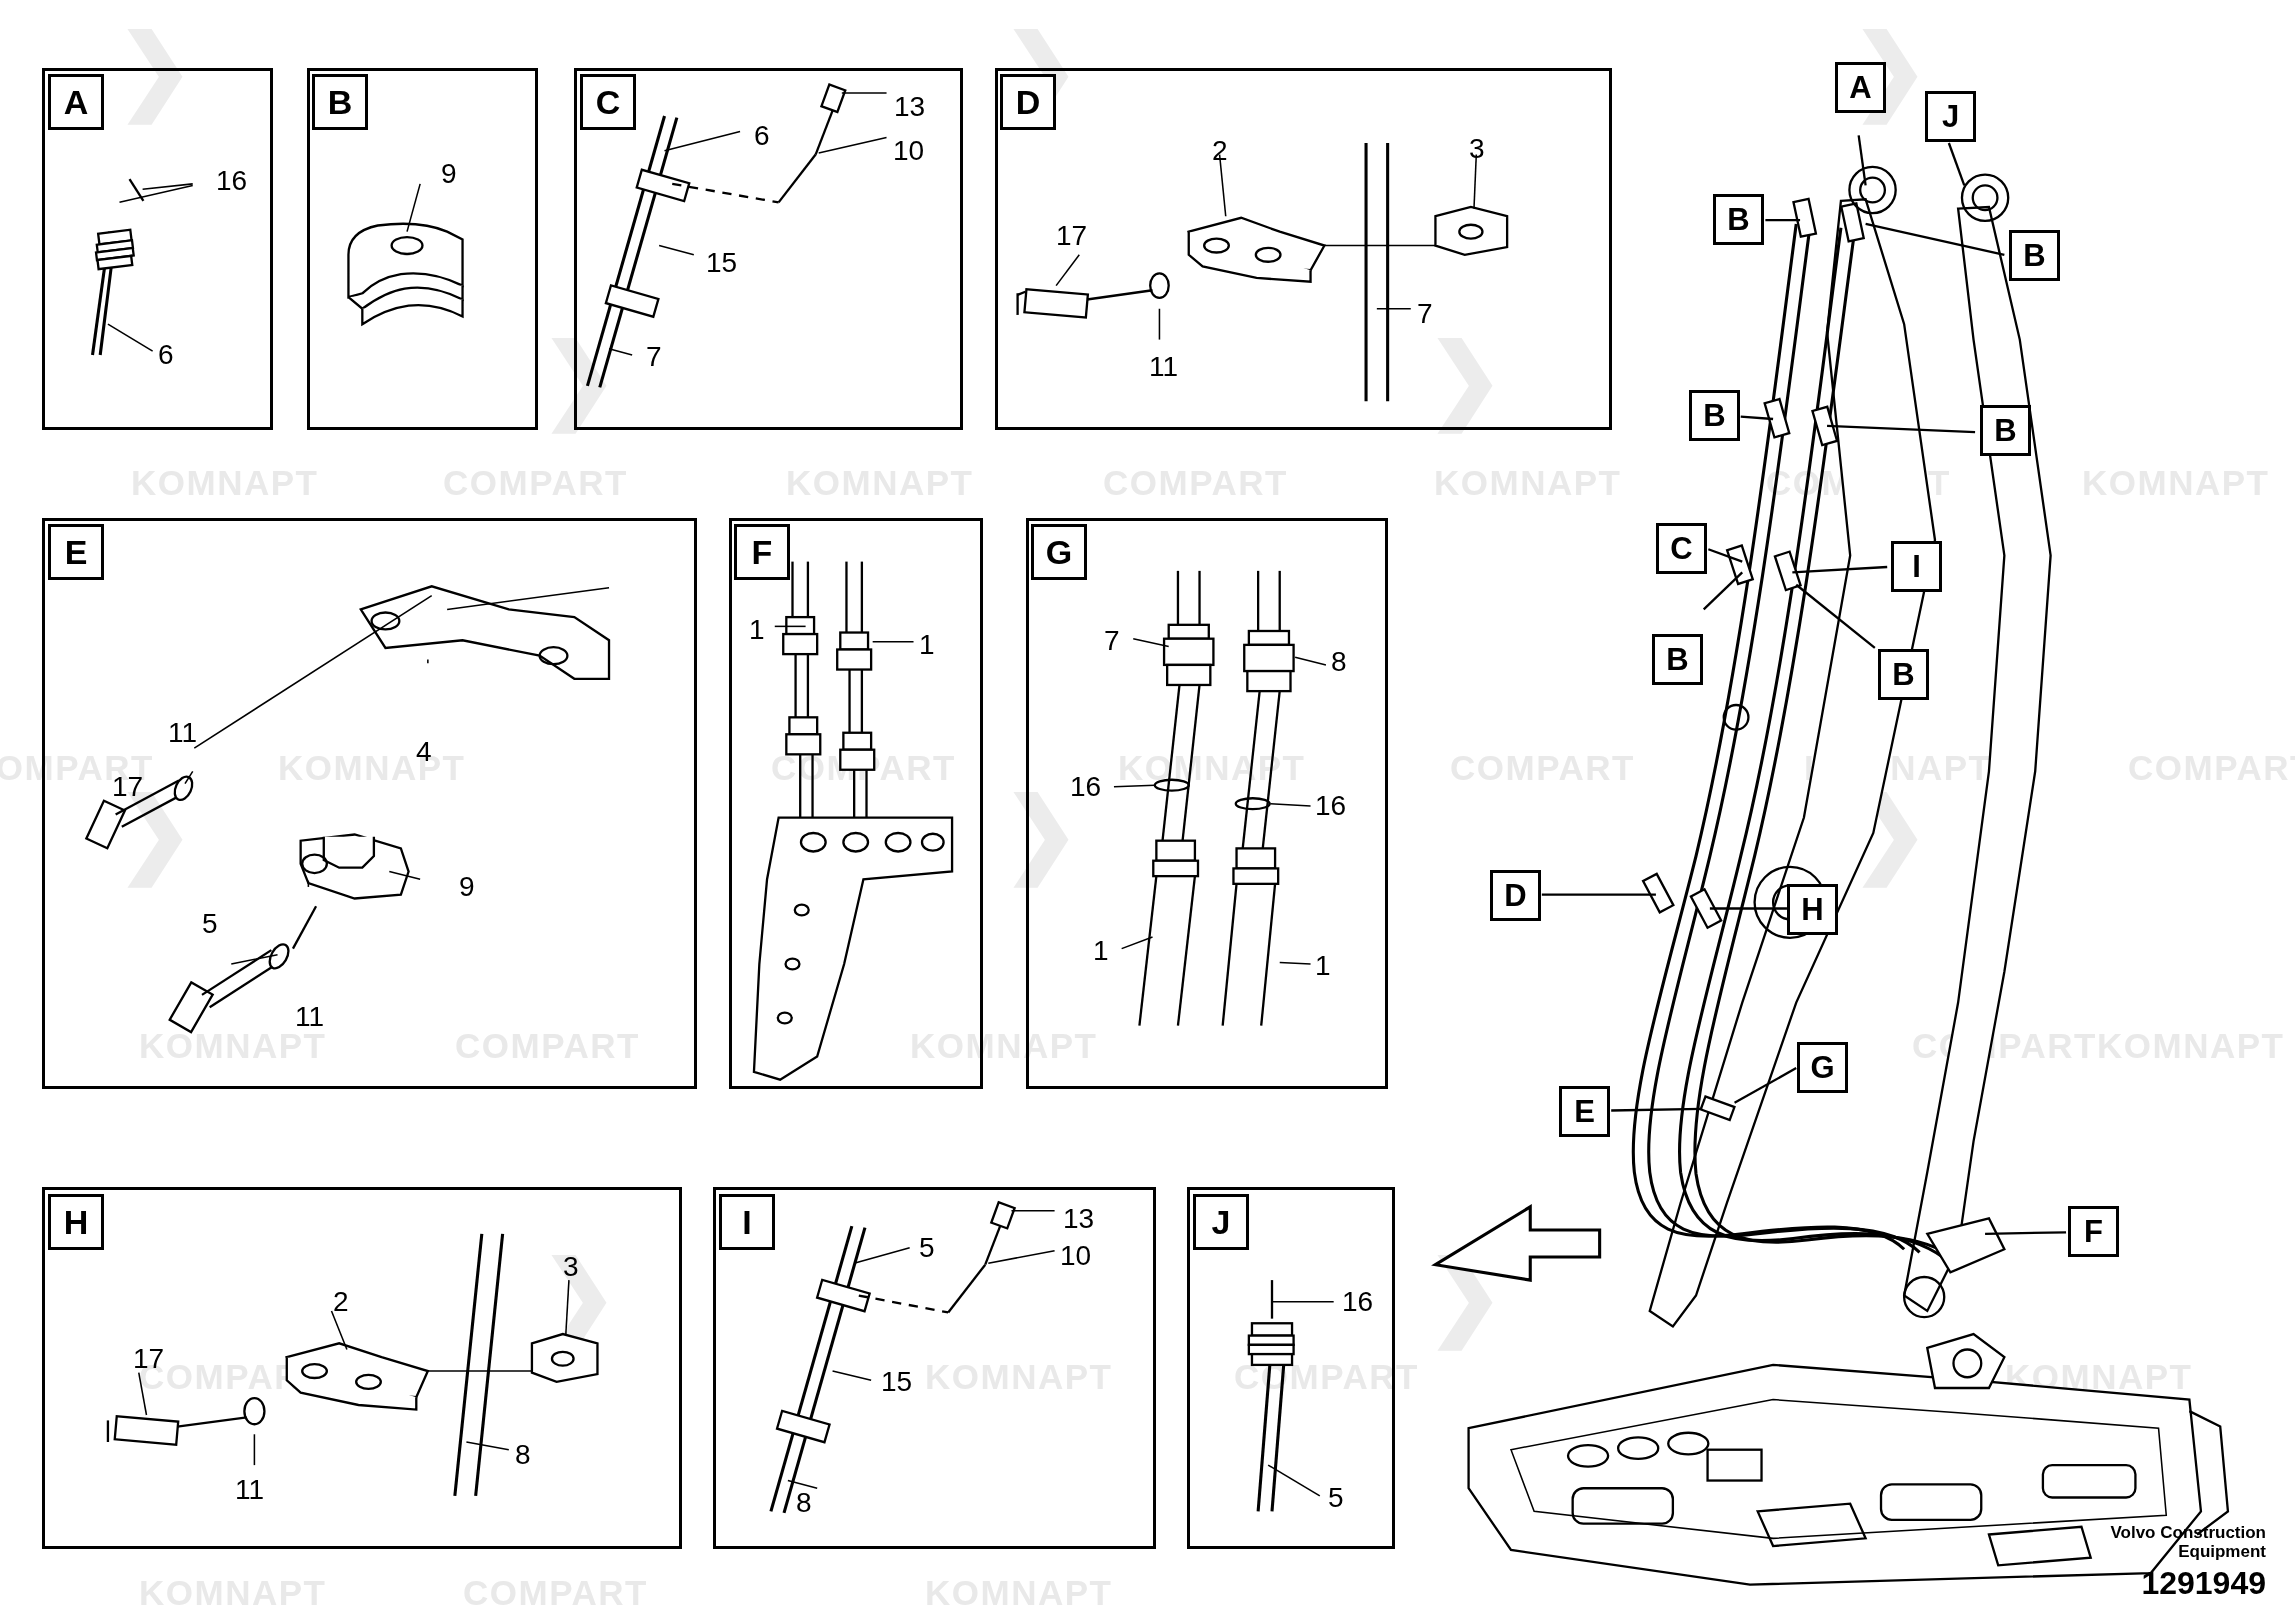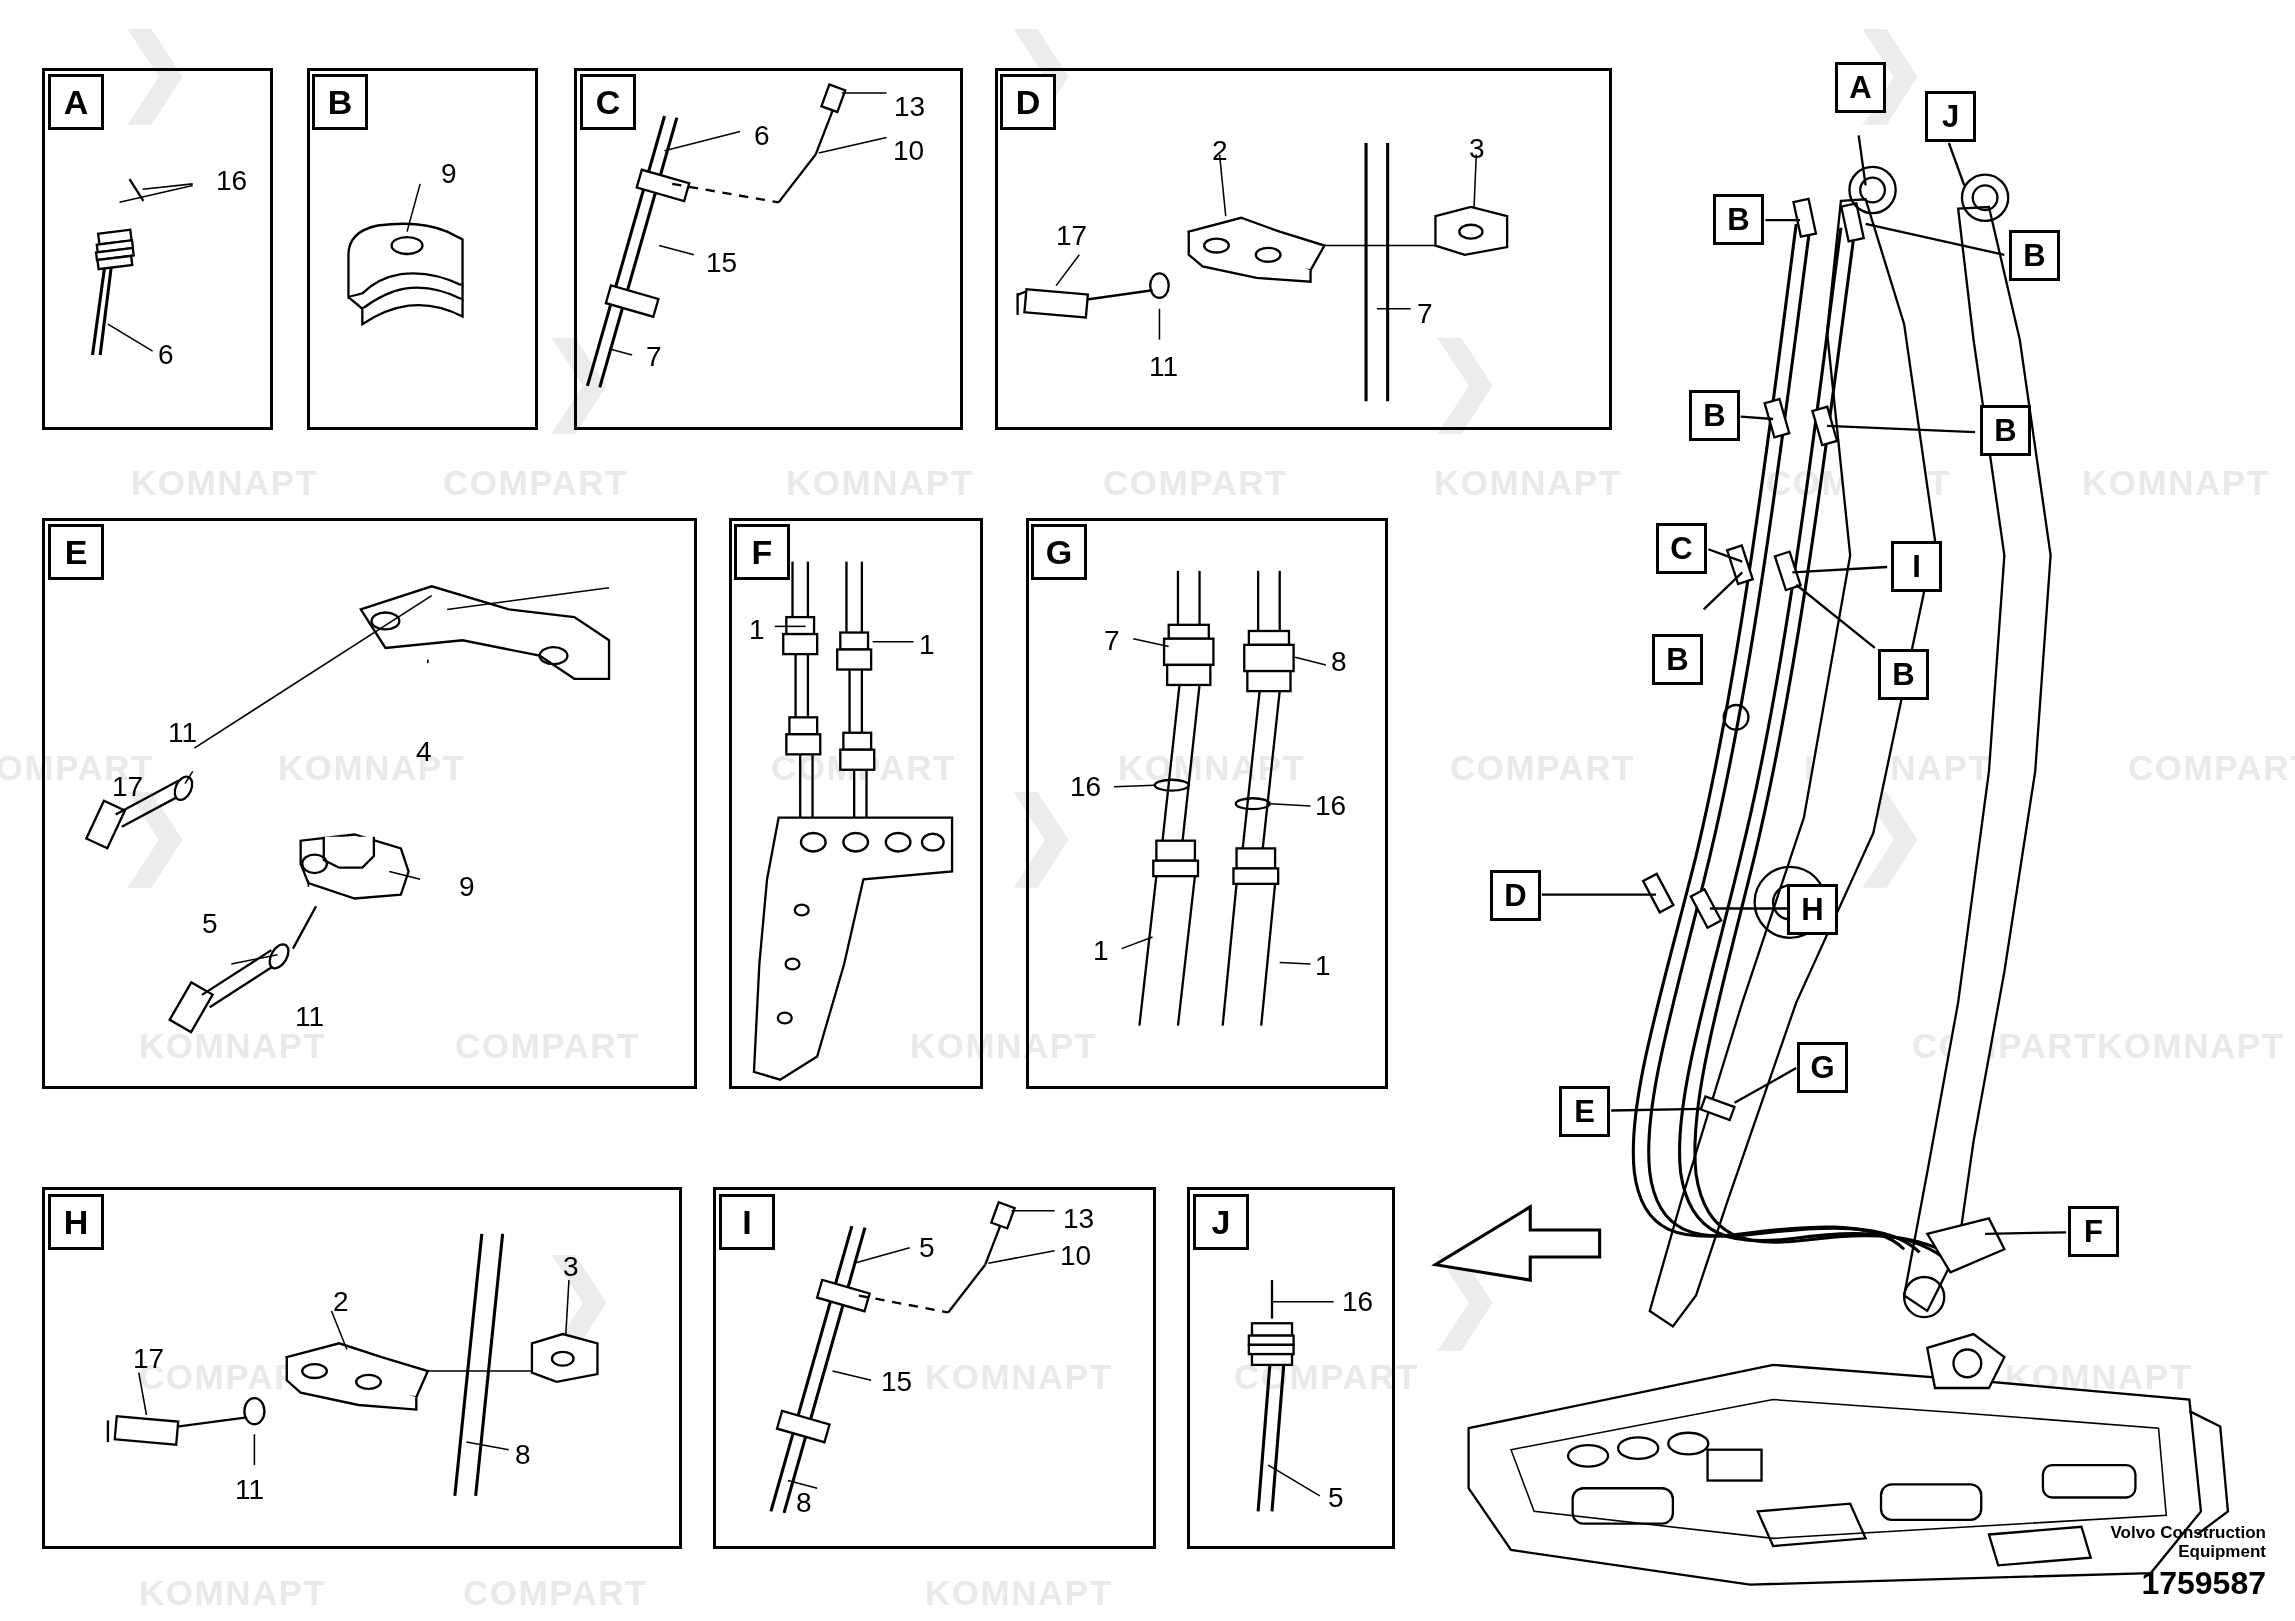--- a/index.html
+++ b/index.html
@@ -482,14 +482,14 @@
   <span>E</span>
 </div>
 <div class="callout" style="left:2068px;top:1206px;width:51px;height:51px;">
   <span>F</span>
 </div>
 
 <div id="footer-brand">
   <div>Volvo Construction</div>
   <div>Equipment</div>
 </div>
-<div id="footer-id">1759587</div>
+<div id="footer-id">1291949</div>
 
 
 </body></html>

